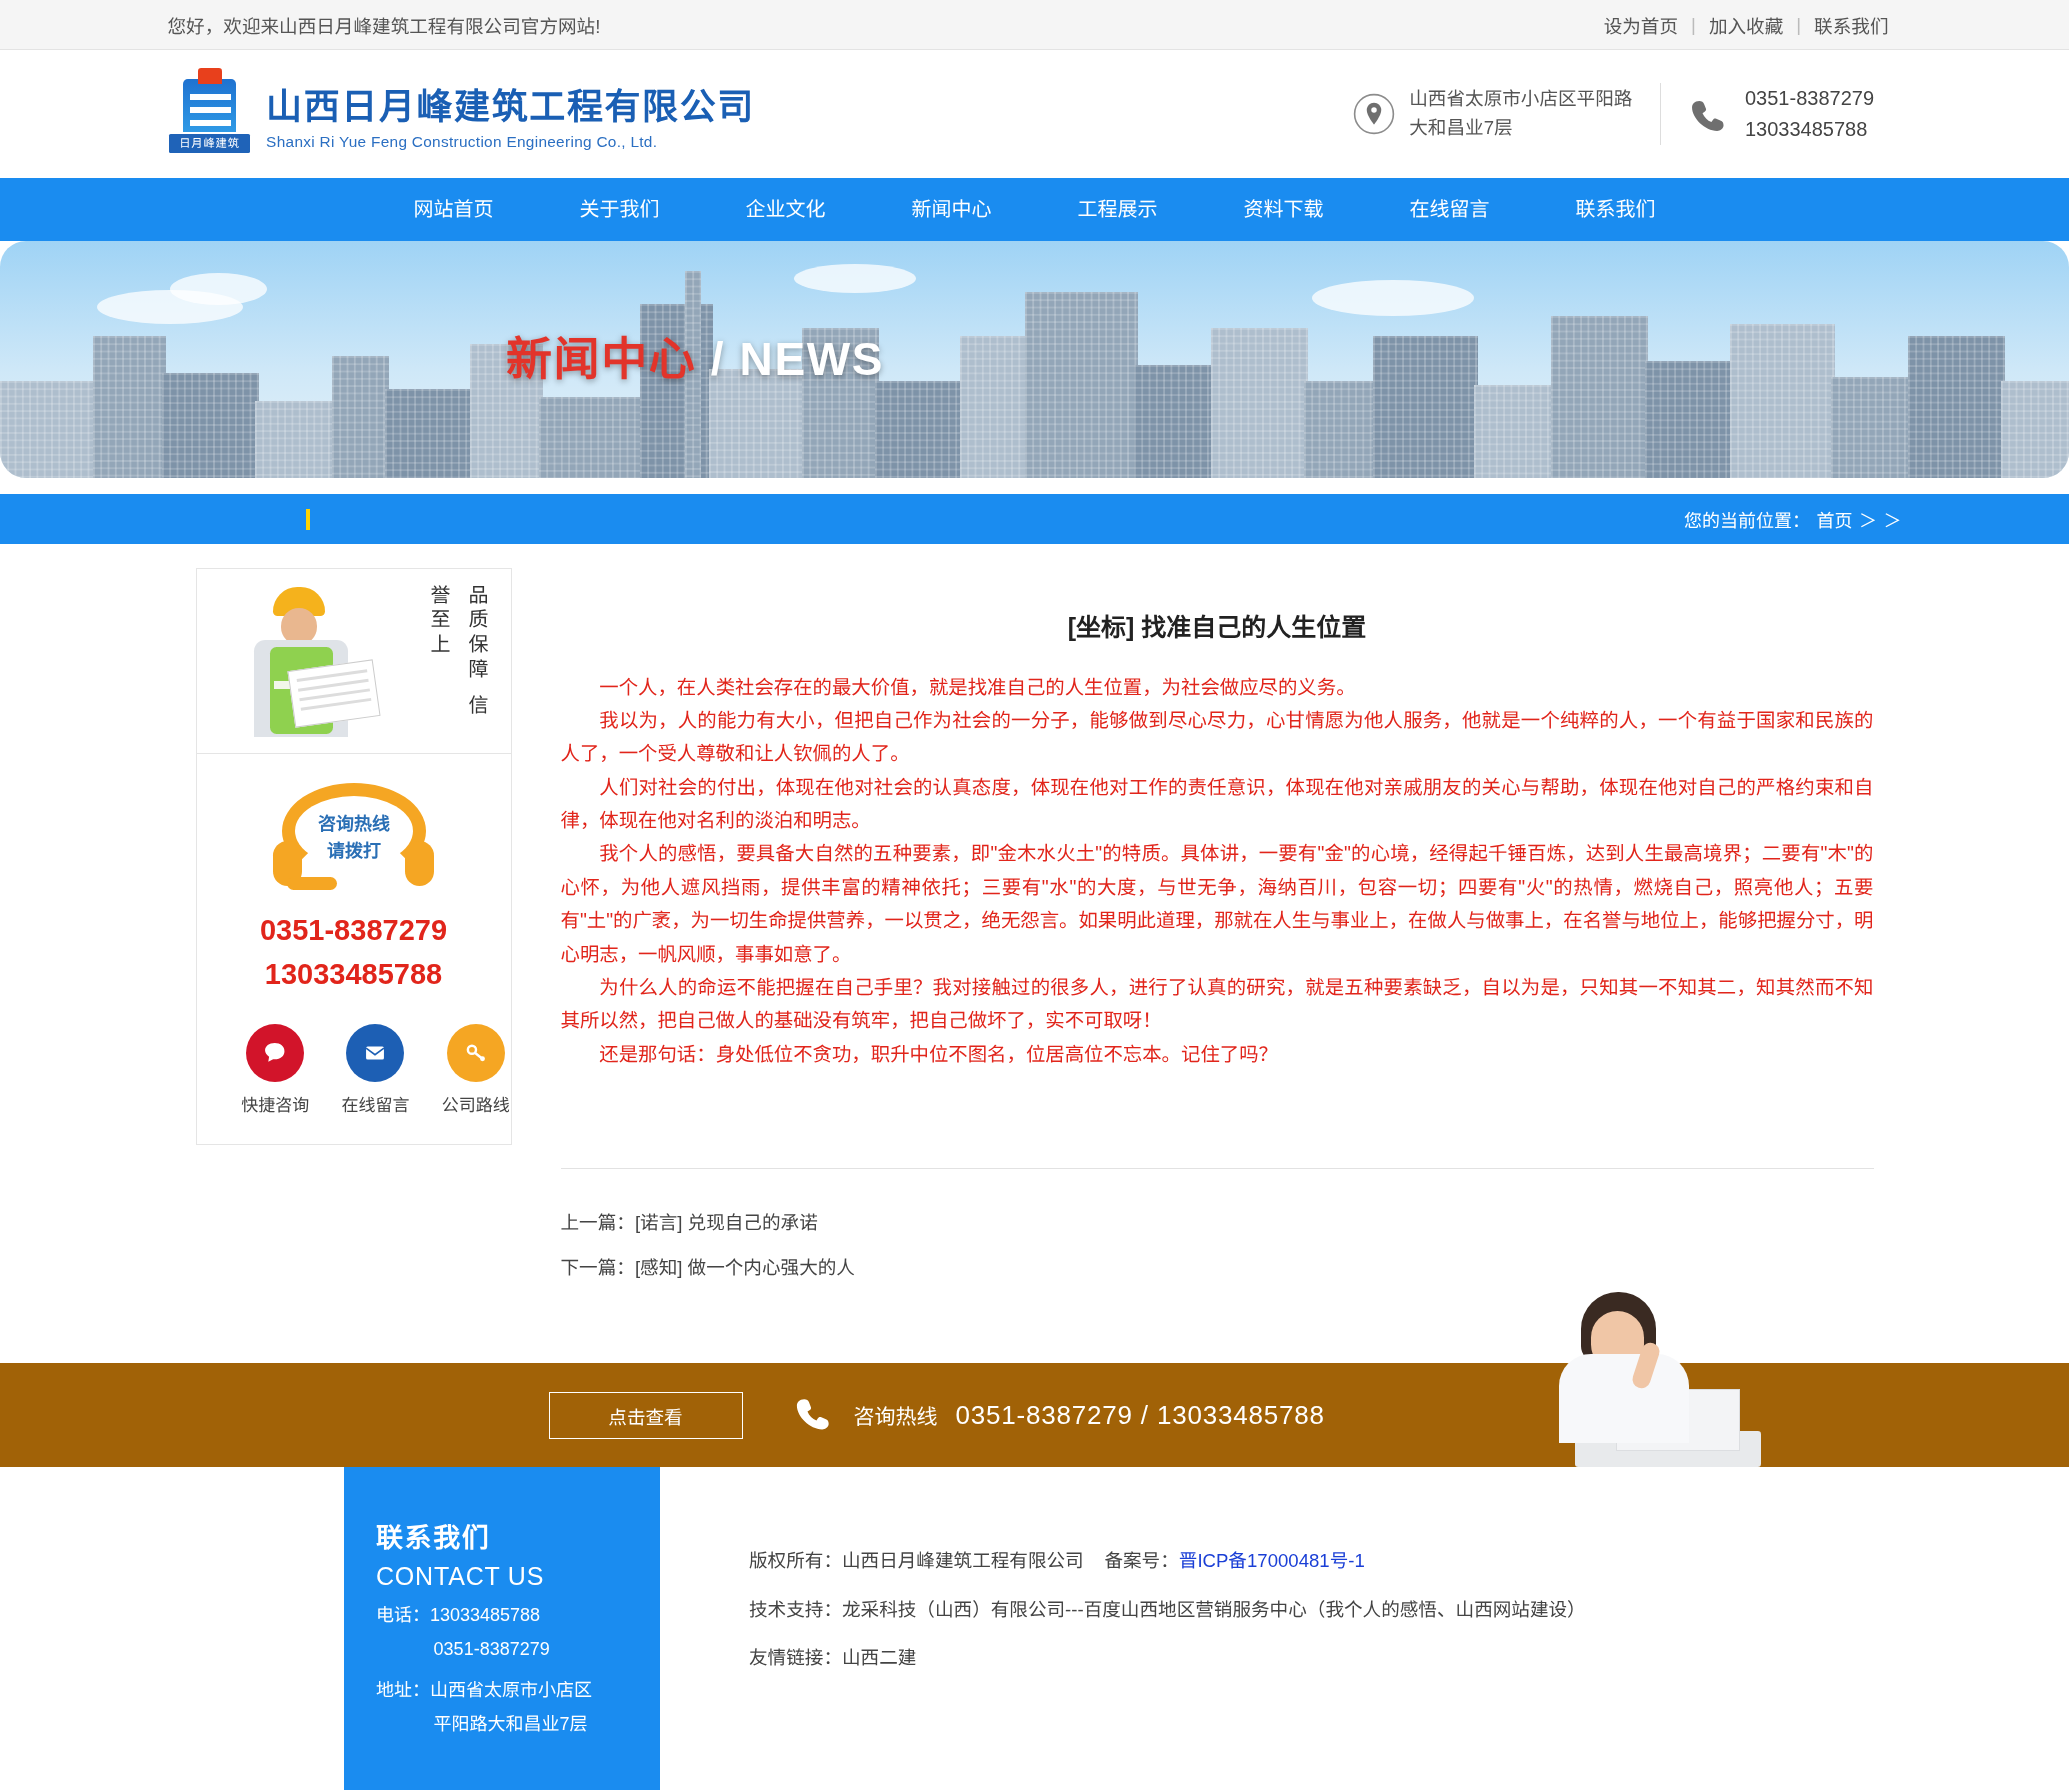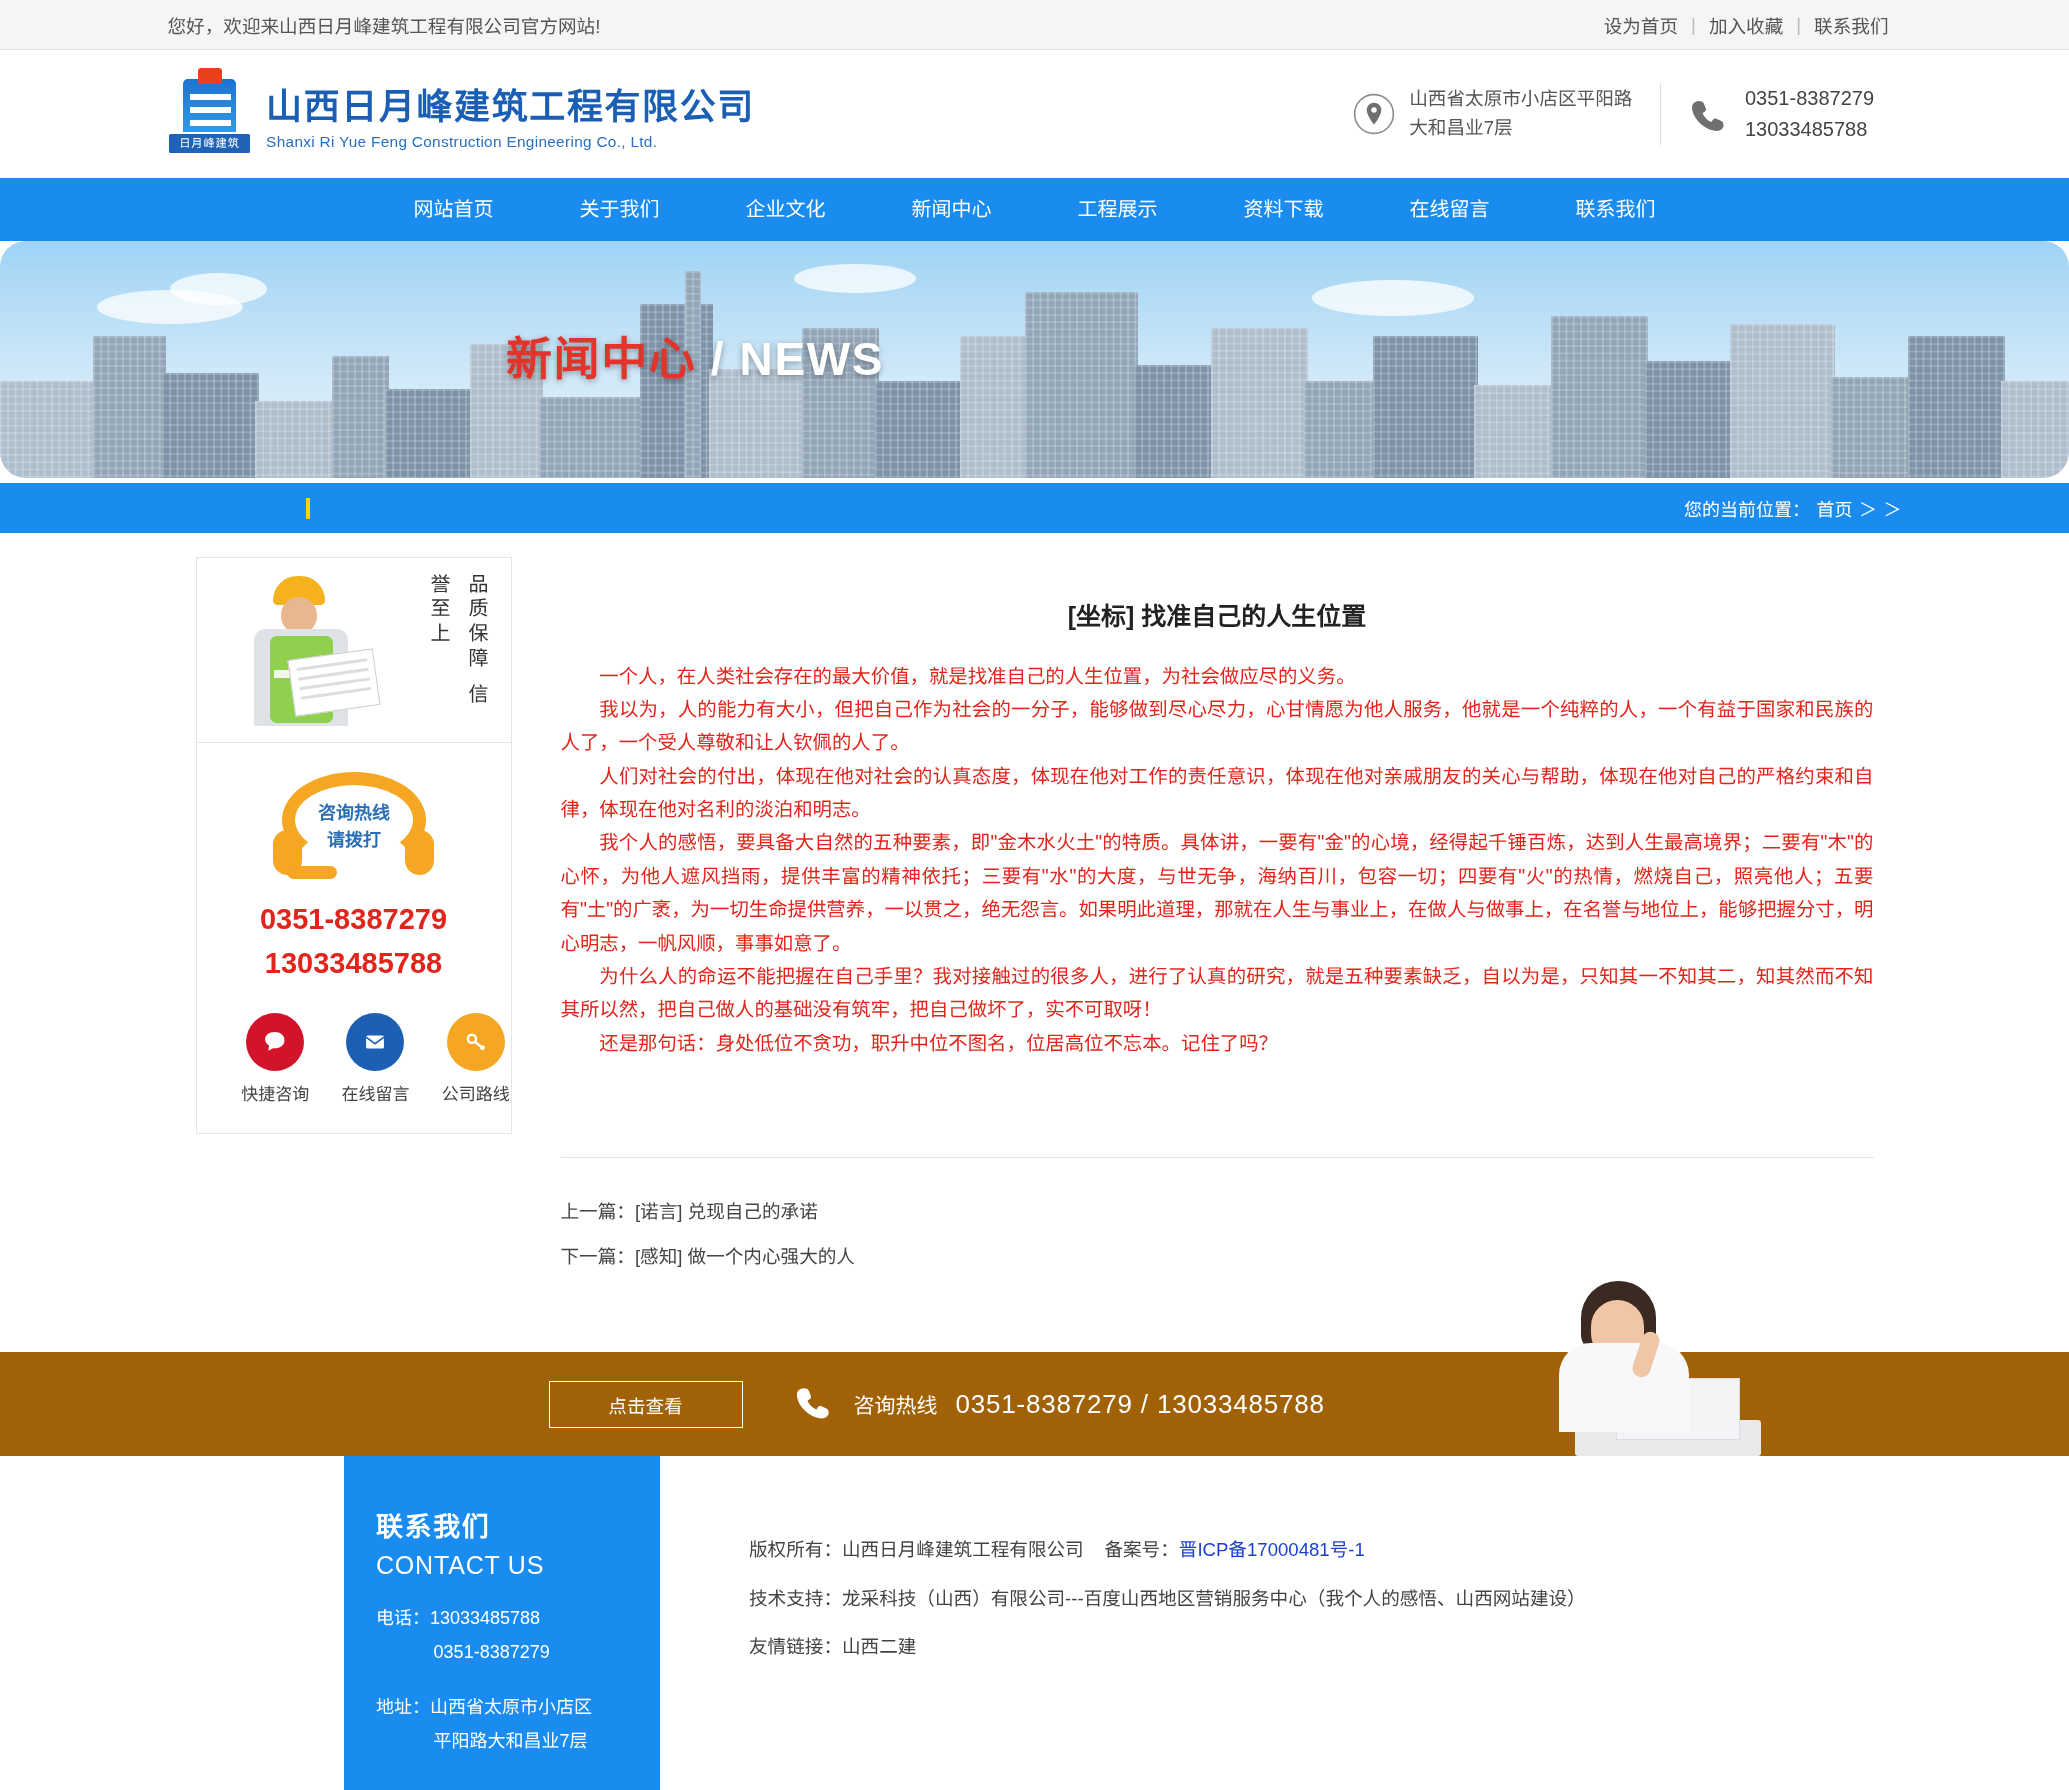--- a/index.html
+++ b/index.html
@@ -107,21 +107,21 @@
     position: absolute; left: 506px; top: 81px;
     font-size: 46px; font-weight: bold; color: #fff;
     text-shadow: 0 1.6px 6.5px rgba(0,0,0,.35);
     letter-spacing: 1.6px;
   }
   .banner-title .red { color: #e2342a; }
 
   
   .crumbbar { height: 50px; background: #1a8cf0; }
   .crumb-inner {
-    width: 1734px; margin: 5px auto; height: 50px;
+    width: 1734px; margin: 16px auto; height: 50px;
     display: flex; align-items: center; justify-content: space-between;
     color: #fff; font-size: 18px;
   }
   .crumb-tick { width: 4px; height: 21px; background: #ffd400; margin-left: 138px; }
   .crumb-right { display: flex; align-items: center; gap: 6.5px; }
   .crumb-right a { color: #fff; text-decoration: none; }
 
   
   .main { width: 1734px; margin: 0 auto; display: flex; padding: 24px 0 73px; }
   .sidebar { width: 316px; flex: 0 0 316px; margin-left: 28px; }
@@ -217,21 +217,21 @@
   .lady .arm { position: absolute; left: 143px; bottom: 78px; width: 18px; height: 47px; background: #f0c6a6; border-radius: 9.7px; transform: rotate(18deg); }
 
   
   .foot-main { display: flex; min-height: 243px; }
   .foot-left {
     width: 316px; flex: 0 0 316px; margin-left: 344px;
     background: #1a8cf0; color: #fff; padding: 49px 0 49px 32px;
   }
   .foot-left h3 { font-size: 27px; font-weight: bold; letter-spacing: 1.6px; }
   .foot-left h4 { font-size: 25px; font-weight: normal; margin-top: 6.5px; letter-spacing: 0.8px; }
-  .foot-left .fl-line { font-size: 18px; line-height: 1.9; margin-top: 21px; }
+  .foot-left .fl-line { font-size: 18px; line-height: 1.9; margin-top: 7px; }
   .foot-left .fl-line.indent { text-indent: 3.2em; margin-top: 0; }
   .foot-right { flex: 1; padding: 70px 0 0 89px; font-size: 18.6px; color: #444; line-height: 2.6; }
   .foot-right a { color: #1a3fd6; text-decoration: none; }
   .foot-right .lbl { color: #444; }
 </style>
 </head>
 <body>
 
 <div class="page">
 

